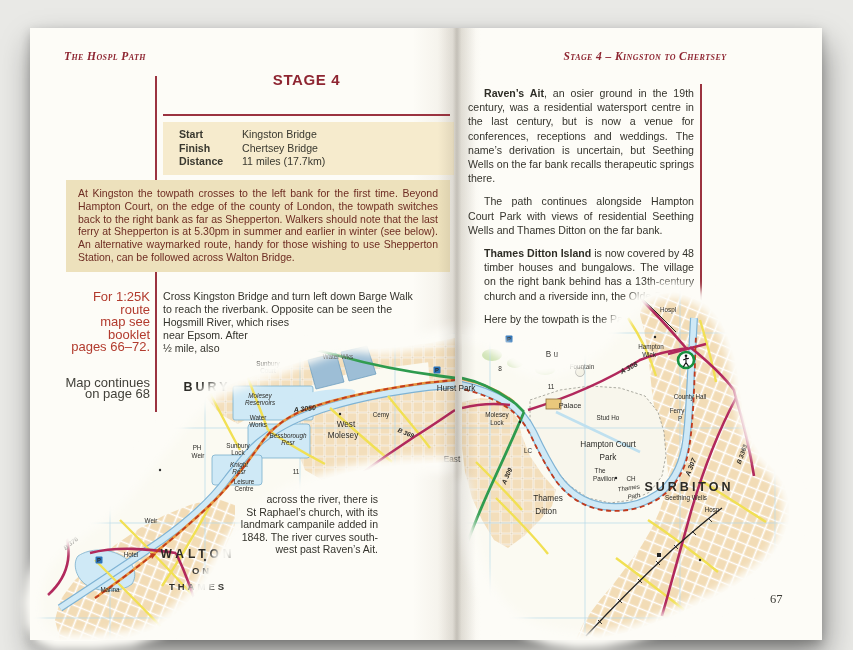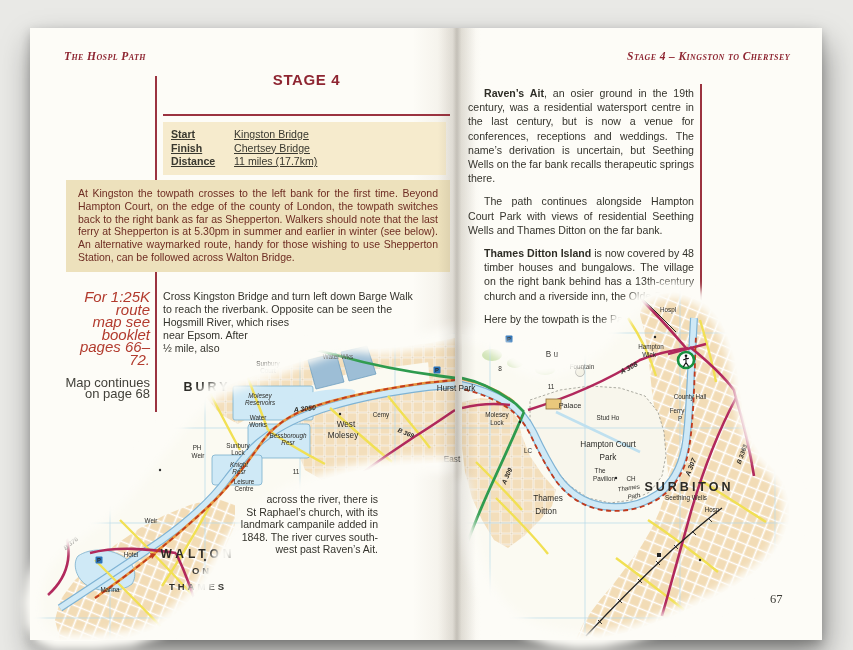--- a/index.html
+++ b/index.html
@@ -13,26 +13,26 @@
   .gutter{position:absolute;left:438px;top:28px;width:38px;height:612px;z-index:40;pointer-events:none;
           background:linear-gradient(90deg,rgba(60,50,40,0) 0%,rgba(60,50,40,.10) 38%,rgba(40,32,26,.22) 50%,rgba(60,50,40,.10) 62%,rgba(60,50,40,0) 100%);}
   .abs{position:absolute;}
   .z2{z-index:2}.z6{z-index:6}
   .runhead{font-family:"Liberation Serif","DejaVu Serif",serif;font-style:italic;font-weight:700;
            font-variant:small-caps;font-size:11.5px;letter-spacing:.4px;color:#8e2531;}
   .stage-title{font-size:15px;font-weight:700;letter-spacing:.6px;color:#8e2531;text-align:center;}
   .stage-sub{font-style:italic;font-size:12.5px;color:#8e2531;text-align:center;}
   .vrule{width:2px;background:#9b3340;}
   .hrule{height:2px;background:#9b3340;}
-  .info-box{background:#f6ebcd;padding:6px 0 6px 8px;font-size:10.6px;line-height:13.5px;color:#39382f;text-decoration:underline;}
+  .info-box{background:#f6ebcd;padding:6px 0 6px 16px;font-size:10.6px;line-height:13.5px;color:#39382f;}
   .info-row{display:flex;}
   .info-row .lbl{width:63px;font-weight:700;}
   .intro-box{background:#ede1bc;color:#6e2c22;font-size:10.5px;line-height:12.8px;
              padding:7px 12px 8px 12px;text-align:justify;}
-  .side-note{color:#b23b2e;font-size:15px;line-height:12.6px;text-align:right;font-style:italic;}
+  .side-note{color:#b23b2e;font-size:13px;line-height:12.6px;text-align:right;}
   .bodytxt{color:#34332c;font-size:10.6px;line-height:13px;}
   .mapcont{color:#42413a;font-size:13px;line-height:11px;text-align:right;}
   .wraptxt{color:#34332c;font-size:10.5px;line-height:12.5px;text-align:right;}
   .col-right{color:#34332c;font-size:10.6px;line-height:14.2px;text-align:justify;}
   .col-right p{margin:0 0 9px 0;}
   .col-right p.ind{text-indent:16px;}
   .col-right p.blk{margin-left:16px;}
   .col-right b{color:#2e2d26;}
   .pagenum{font-family:"Liberation Serif","DejaVu Serif",serif;font-size:12.5px;color:#3a3934;}
   svg.map{position:absolute;left:0;top:0;z-index:5;pointer-events:none;}
@@ -88,21 +88,21 @@
   <div class="abs z2 intro-box" style="left:66px;top:180px;width:360px;">At Kingston the towpath crosses to the left bank for the first time. Beyond Hampton Court, on the edge of the county of London, the towpath switches back to the right bank as far as Shepperton. Walkers should note that the last ferry at Shepperton is at 5.30pm in summer and earlier in winter (see below). An alternative waymarked route, handy for those wishing to use Shepperton Station, can be followed across Walton Bridge.</div>
 
   <div class="abs z6 side-note" style="left:62px;top:291px;width:88px;">For 1:25K route<br>map see booklet<br>pages 66–72.</div>
 
   <div class="abs z6 bodytxt" style="left:163px;top:290px;width:288px;">Cross Kingston Bridge and turn left down Barge Walk<br>to reach the riverbank. Opposite can be seen the<br>Hogsmill River, which rises<br>near Epsom. After<br>½ mile, also</div>
 
   <div class="abs z6 mapcont" style="left:60px;top:377px;width:90px;">Map continues<br>on page 68</div>
 
   <div class="abs z6 wraptxt" style="left:240px;top:493px;width:138px;">across the river, there is<br>St Raphael’s church, with its<br>landmark campanile added in<br>1848. The river curves south-<br>west past Raven’s Ait.</div>
 
-  <div class="abs z2 runhead" style="left:500px;top:50px;width:290px;text-align:right;">Stage 4 – Kingston to Chertsey</div>
+  <div class="abs z2 runhead" style="left:500px;top:50px;width:290px;text-align:center;">Stage 4 – Kingston to Chertsey</div>
 
   <div class="abs z2 vrule" style="left:700px;top:84px;height:480px;"></div>
 
   <div class="abs z2 col-right" style="left:468px;top:86px;width:226px;">
     <p class="ind"><b>Raven’s Ait</b>, an osier ground in the 19th century, was a residential watersport centre in the last century, but is now a venue for conferences, receptions and weddings. The name’s derivation is uncertain, but Seething Wells on the far bank recalls therapeutic springs there.</p>
     <p class="ind">The path continues alongside Hampton Court Park with views of residential Seething Wells and Thames Ditton on the far bank.</p>
     <p class="blk"><b>Thames Ditton Island</b> is now covered by 48 timber houses and bungalows. The village on the right bank behind has a 13th-century church and a riverside inn, the Olde Swan.</p>
     <p class="blk">Here by the towpath is the Pavilion.</p>
   </div>
 

